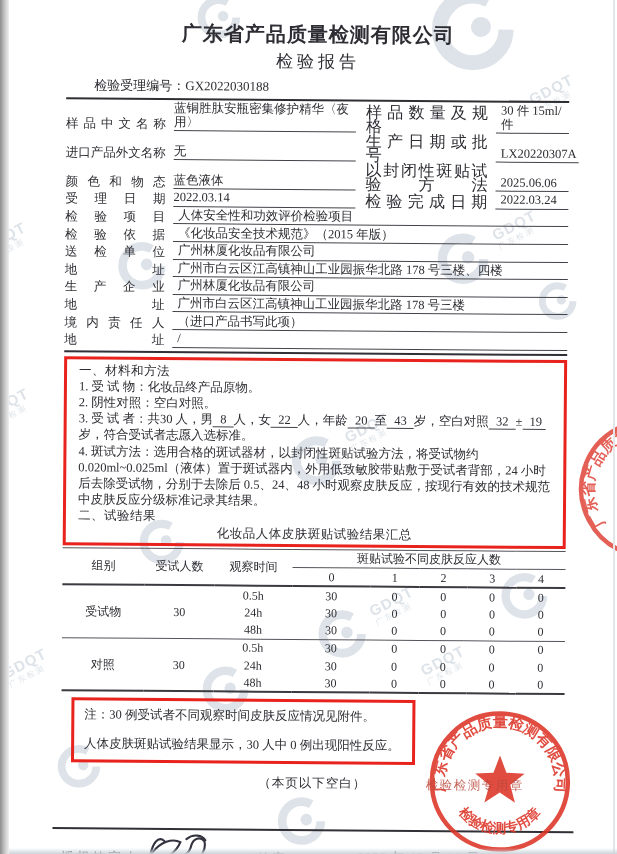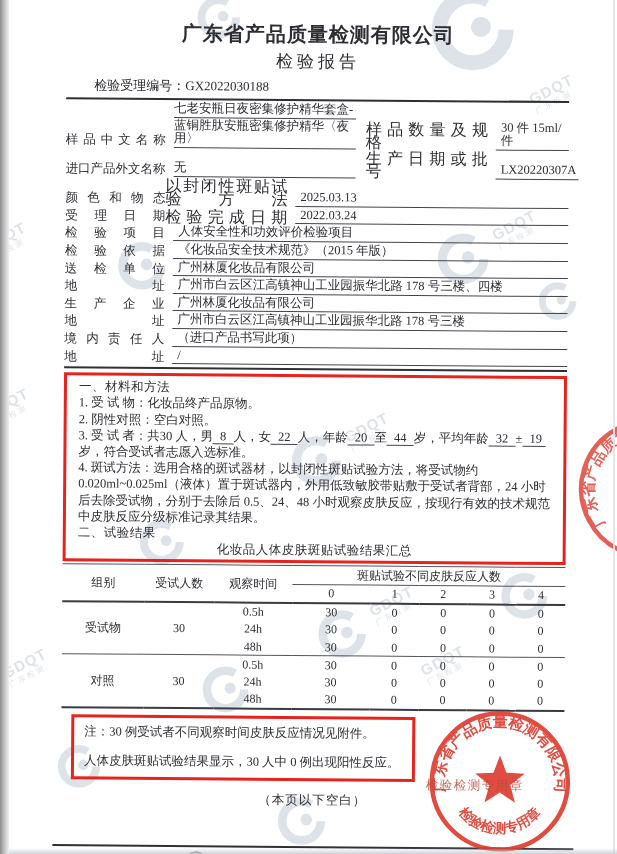--- a/index.html
+++ b/index.html
@@ -190,41 +190,46 @@
     <div class="receipt-row">
       <div><span>检验受理编号：</span><span>GX2022030188</span></div>
     </div>
   </div>
 
   <div id="info">
     <div>
         <div class="irow">
           <div class="ilbl">样 品 中 文 名 称</div>
           <div class="ival lval" style="border-bottom: none; padding: 0px;">
-            <div class="vline">七老安瓶日夜密集修护精华套盒-</div>
             <div class="vline">蓝铜胜肽安瓶密集修护精华〈夜用〉</div>
           </div>
           <div class="rlbl">样 品 数 量 及 规 格</div>
           <div class="rval">30 件 15ml/件</div>
         </div>
         <div class="irow">
           <div class="ilbl">进口产品外文名称</div>
           <div class="ival lval" style="border-bottom: none; padding: 0px;">
             <div class="vline">无</div>
           </div>
           <div class="rlbl">生 产 日 期 或 批 号</div>
           <div class="rval">LX20220307A</div>
         </div>
         <div class="irow">
           <div class="ilbl">颜 色 和 物 态</div>
+          <div class="ival lval" style="border-bottom: none; padding: 0px;">
+            <div class="vline">蓝色液体</div>
+          </div>
           <div class="rlbl">以封闭性斑贴试验方法</div>
-          <div class="rval">2025.03.13</div>
+          <div class="rval">2025.06.06</div>
         </div>
         <div class="irow">
           <div class="ilbl">受 理 日 期</div>
+          <div class="ival lval" style="border-bottom: none; padding: 0px;">
+            <div class="vline">2022.03.14</div>
+          </div>
           <div class="rlbl">检 验 完 成 日 期</div>
           <div class="rval">2022.03.24</div>
         </div>
       </div>
     <div>
         <div class="irow">
           <div class="ilbl">检 验 项 目</div>
           <div class="ival">人体安全性和功效评价检验项目</div>
         </div>
         <div class="irow">
@@ -257,21 +262,21 @@
         </div>
       </div>
     <div id="info-divider"></div>
   </div>
 
   <div id="method-box" class="redbox">
     <div class="sec">一、材料和方法</div>
     <div>
         <div><span>1. 受 试 物：化妆品终产品原物。</span></div>
         <div><span>2. 阴性对照：空白对照。</span></div>
-        <div><span>3. 受 试 者：共30 人，男</span><span class="u"> 8 </span><span>人，女</span><span class="u"> 22 </span><span>人，年龄</span><span class="u"> 20 </span><span>至</span><span class="u"> 44 </span><span>岁，平均年龄</span><span class="u"> 32 </span><span>±</span><span class="u"> 19 </span><span>岁，符合受试者志愿入选标准。</span></div>
+        <div><span>3. 受 试 者：共30 人，男</span><span class="u"> 8 </span><span>人，女</span><span class="u"> 22 </span><span>人，年龄</span><span class="u"> 20 </span><span>至</span><span class="u"> 43 </span><span>岁，空白对照</span><span class="u"> 32 </span><span>±</span><span class="u"> 19 </span><span>岁，符合受试者志愿入选标准。</span></div>
         <div><span>4. 斑试方法：选用合格的斑试器材，以封闭性斑贴试验方法，将受试物约 0.020ml~0.025ml（液体）置于斑试器内，外用低致敏胶带贴敷于受试者背部，24 小时后去除受试物，分别于去除后 0.5、24、48 小时观察皮肤反应，按现行有效的技术规范中皮肤反应分级标准记录其结果。</span></div>
       </div>
     <div class="sec">二、试验结果</div>
     <div class="tbl-title">化妆品人体皮肤斑贴试验结果汇总</div>
   </div>
 
   <table id="rtable">
     <thead>
       <tr>
         <th class="col-grp" rowspan="2">组别</th>

